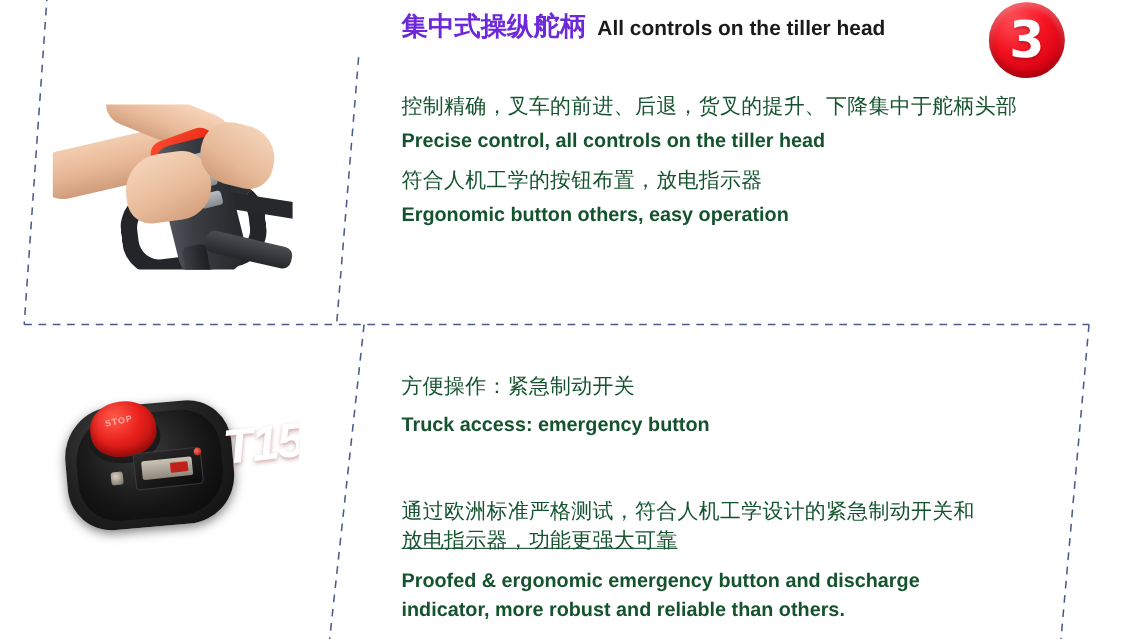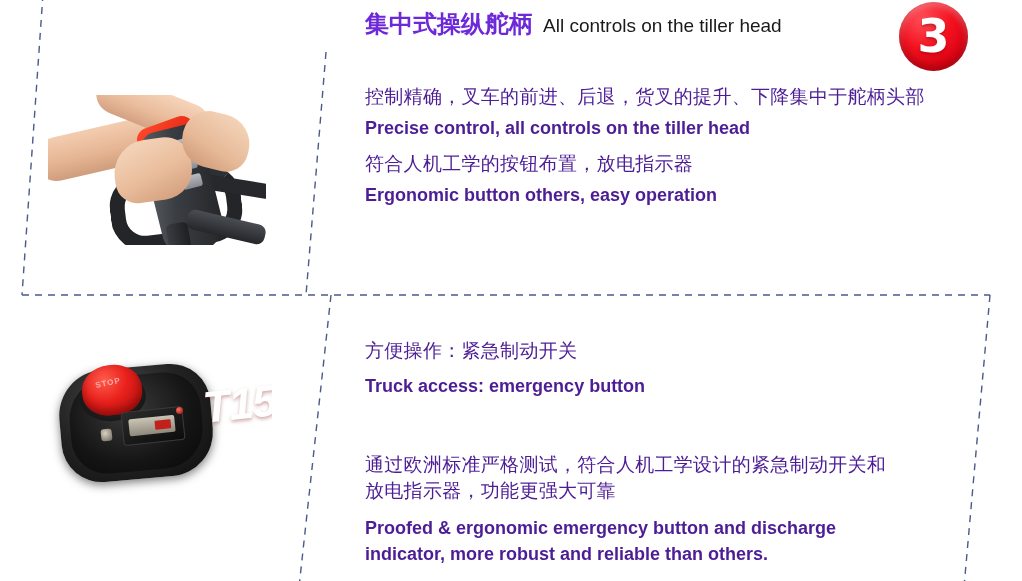--- a/index.html
+++ b/index.html
@@ -62,49 +62,49 @@
   }
   .title-cn {
     color: #6d28d9;
     font-size: 24px;
     font-weight: bold;
     letter-spacing: 0px;
   }
   .title-en {
     color: #1a1a1a;
     font-size: 19px;
-    font-weight: normal;
+    font-weight: bold;
     margin-left: 10px;
   }
 
   .txt {
     position: absolute;
     left: 365px;
     white-space: nowrap;
-    color: #4c1d95;
+    color: #14532d;
   }
   .cn {
     font-size: 19px;
     font-weight: normal;
     letter-spacing: .3px;
   }
   .en {
     font-size: 18px;
     font-weight: bold;
   }
 
   .l1 { top: 84px; }
   .l2 { top: 118px; }
   .l3 { top: 151px; }
   .l4 { top: 185px; }
 
   .m1 { top: 338px; }
   .m2 { top: 376px; }
   .m3 { top: 452px; }
-  .m4 { top: 478px; }
+  .m4 { top: 478px; text-decoration: underline; }
   .m5 { top: 518px; }
   .m6 { top: 544px; text-align: center; }
 
   
   .photo1 {
     position: absolute;
     left: 48px;
     top: 95px;
     width: 218px;
     height: 150px;

